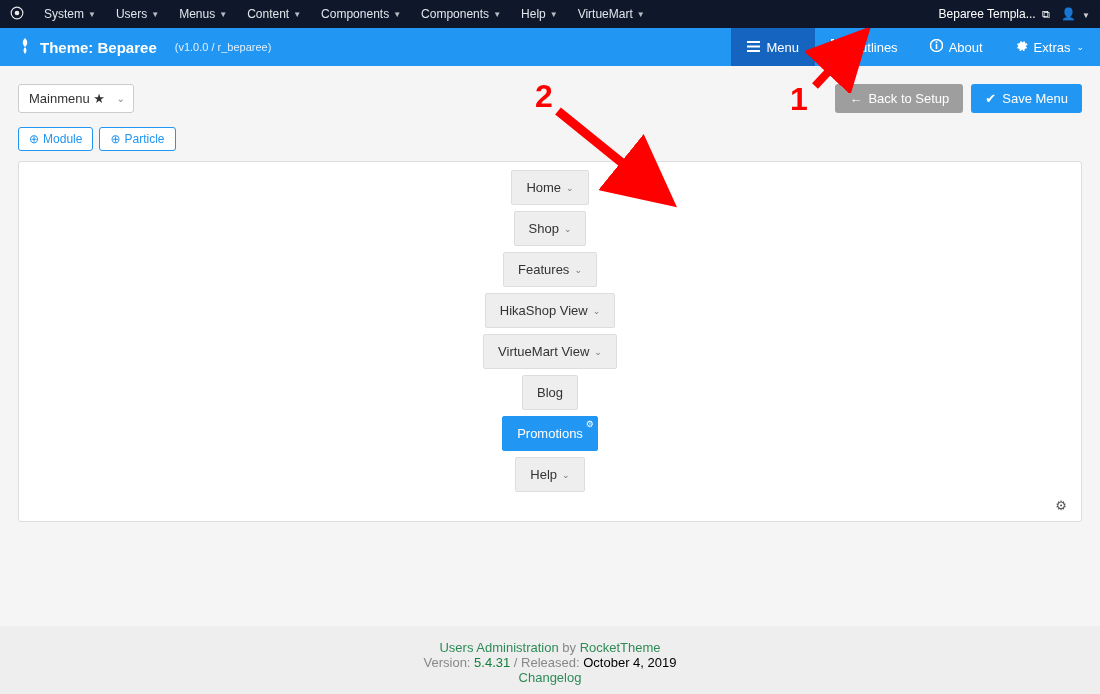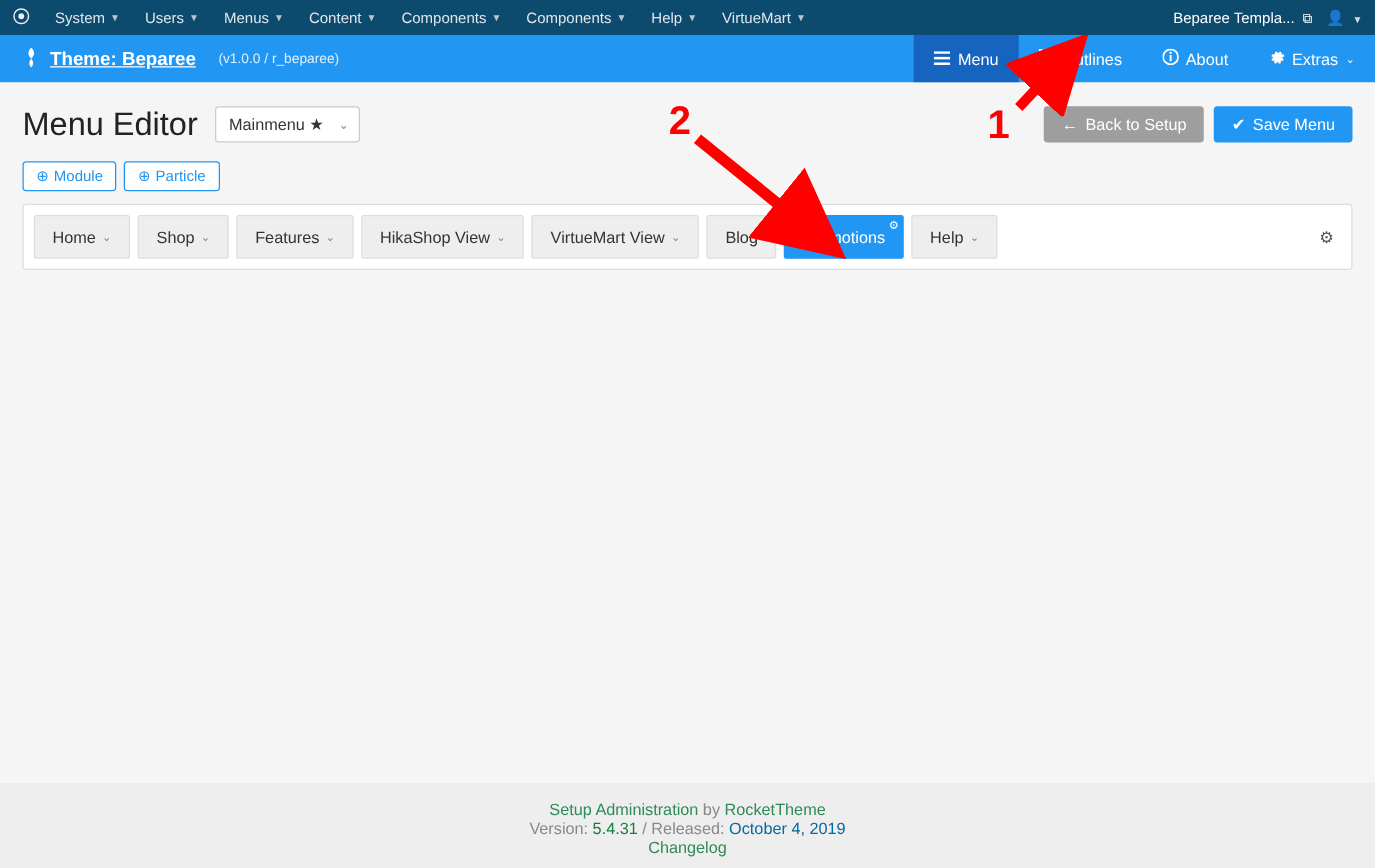--- a/index.html
+++ b/index.html
@@ -1,30 +1,30 @@
 <!DOCTYPE html>
 <html><head>
   <meta charset="utf-8">
   <style>
     * { margin: 0; padding: 0; box-sizing: border-box; }
     body { font-family: -apple-system, BlinkMacSystemFont, "Segoe UI", Helvetica, Arial, sans-serif; font-size: 13px; color: #333; background: #fff; }
 
     
-    .admin-bar { background: #0c4a6e; color: #fff; height: 28px; display: flex; align-items: center; padding: 0 10px; font-size: 12px; }
+    .admin-bar { background: #0f172a; color: #fff; height: 28px; display: flex; align-items: center; padding: 0 10px; font-size: 12px; }
     .admin-bar .joomla-icon { margin-right: 10px; opacity: 0.9; }
     .admin-bar .admin-menu { display: flex; gap: 0; }
     .admin-bar .admin-menu-item { padding: 0 10px; height: 28px; display: flex; align-items: center; cursor: pointer; color: #e1e6ec; }
     .admin-bar .caret { margin-left: 4px; font-size: 8px; opacity: 0.8; }
     .admin-bar .admin-right { margin-left: auto; display: flex; align-items: center; gap: 11px; }
     .admin-bar .admin-right .ext-icon { font-size: 11px; margin-left: 3px; }
 
     
     .gantry-bar { background: #2196f3; color: #fff; height: 38px; display: flex; align-items: center; padding: 0 0 0 18px; }
     .gantry-bar .theme-logo { margin-right: 8px; }
-    .gantry-bar .theme-title { font-size: 15px; font-weight: 600; text-decoration: underline; }
+    .gantry-bar .theme-title { font-size: 15px; font-weight: 600; }
     .gantry-bar .theme-version { font-size: 11px; opacity: 0.85; margin-left: 18px; }
     .gantry-nav { margin-left: auto; display: flex; height: 38px; }
     .gantry-nav-item { display: flex; align-items: center; padding: 0 16px; cursor: pointer; font-size: 13px; font-weight: 500; gap: 6px; }
     .gantry-nav-item.active { background: #1565c0; }
     .gantry-nav-item .nav-icon { font-size: 13px; }
 
     
     .content-wrap { padding: 18px; background: #f5f5f5; min-height: 560px; position: relative; }
     .editor-header { display: flex; align-items: center; gap: 14px; margin-bottom: 14px; }
     .page-title { font-size: 26px; font-weight: 400; color: #222; }
@@ -32,36 +32,36 @@
     .menu-select .chev { position: absolute; right: 8px; color: #888; font-size: 10px; }
     .header-btns { margin-left: auto; display: flex; gap: 8px; }
     .btn { border: none; border-radius: 3px; padding: 7px 14px; font-size: 13px; cursor: pointer; display: inline-flex; align-items: center; gap: 6px; color: #fff; }
     .btn-gray { background: #9e9e9e; }
     .btn-blue { background: #2196f3; }
 
     .tagbtns { display: flex; gap: 6px; margin-bottom: 10px; }
     .tagbtn { border: 1px solid #2196f3; color: #2196f3; background: #fff; border-radius: 3px; padding: 4px 10px; font-size: 12px; cursor: pointer; display: inline-flex; align-items: center; gap: 4px; }
 
     
-    .menu-box { background: #fff; border: 1px solid #ddd; border-radius: 3px; padding: 8px; display: flex; align-items: center; gap: 6px; flex-wrap: wrap; position: relative; }
+    .menu-box { background: #fff; border: 1px solid #ddd; border-radius: 3px; padding: 8px; display: flex; align-items: center; gap: 6px; flex-wrap: wrap; position: relative; flex-direction: column; }
     .menu-item { background: #eee; border: 1px solid #ddd; border-radius: 2px; padding: 9px 14px; font-size: 13px; cursor: pointer; display: inline-flex; align-items: center; gap: 5px; color: #333; position: relative; }
     .menu-item .drop { font-size: 9px; color: #777; }
     .menu-item.active { background: #2196f3; color: #fff; border-color: #2196f3; }
     .menu-gear-corner { position: absolute; top: 2px; right: 3px; font-size: 9px; color: #fff; }
     .box-gear { margin-left: auto; color: #555; cursor: pointer; font-size: 13px; padding-right: 6px; }
 
     
     .anno-num { position: absolute; color: #ff0000; font-size: 32px; font-weight: 700; font-family: Arial, sans-serif; }
     .anno-arrow { position: absolute; }
 
     
     .credits { text-align: center; padding: 14px 0 18px; font-size: 13px; color: #888; background: #eeeeee; }
     .credits a { color: #2e8b57; text-decoration: none; }
     .credits .v { color: #15803d; }
-    .credits .d { color: #0369a1; }
+    .credits .d { color: #000000; }
   </style>
 </head>
 <body>
 
 <div class="admin-bar">
   <span class="joomla-icon">
     <svg width="14" height="14" viewBox="0 0 24 24">
         <circle cx="12" cy="12" r="10" fill="none" stroke="#fff" stroke-width="2"></circle>
         <circle cx="12" cy="12" r="4" fill="#fff"></circle>
       </svg>
@@ -159,21 +159,20 @@
       </span>
       <span>Extras</span>
       <span class="caret" style="font-size:9px;">⌄</span>
     </div>
   </div>
 </div>
 
 <div class="content-wrap">
 
   <div class="editor-header">
-    <h1 class="page-title">Menu Editor</h1>
     <div class="menu-select">
       <span>Mainmenu ★</span>
       <span class="chev">⌄</span>
     </div>
     <div class="header-btns">
       <button class="btn btn-gray">
         <span>←</span>
         <span>Back to Setup</span>
       </button>
       <button class="btn btn-blue">
@@ -247,21 +246,21 @@
           <polygon points="0 0, 8 4, 0 8" fill="#ff0000"></polygon>
         </marker>
       </defs>
     <line x1="10" y1="10" x2="115" y2="95" stroke="#ff0000" stroke-width="9" marker-end="url(#ah2)"></line>
   </svg>
 
 </div>
 
 <div class="credits">
   <div>
-    <a>Setup Administration</a><span> by </span><a>RocketTheme</a>
+    <a>Users Administration</a><span> by </span><a>RocketTheme</a>
   </div>
   <div>
     <span>Version: </span><span class="v">5.4.31</span><span> / Released: </span><span class="d">October 4, 2019</span>
   </div>
   <div>
     <a>Changelog</a>
   </div>
 </div>
 
 </body></html>

